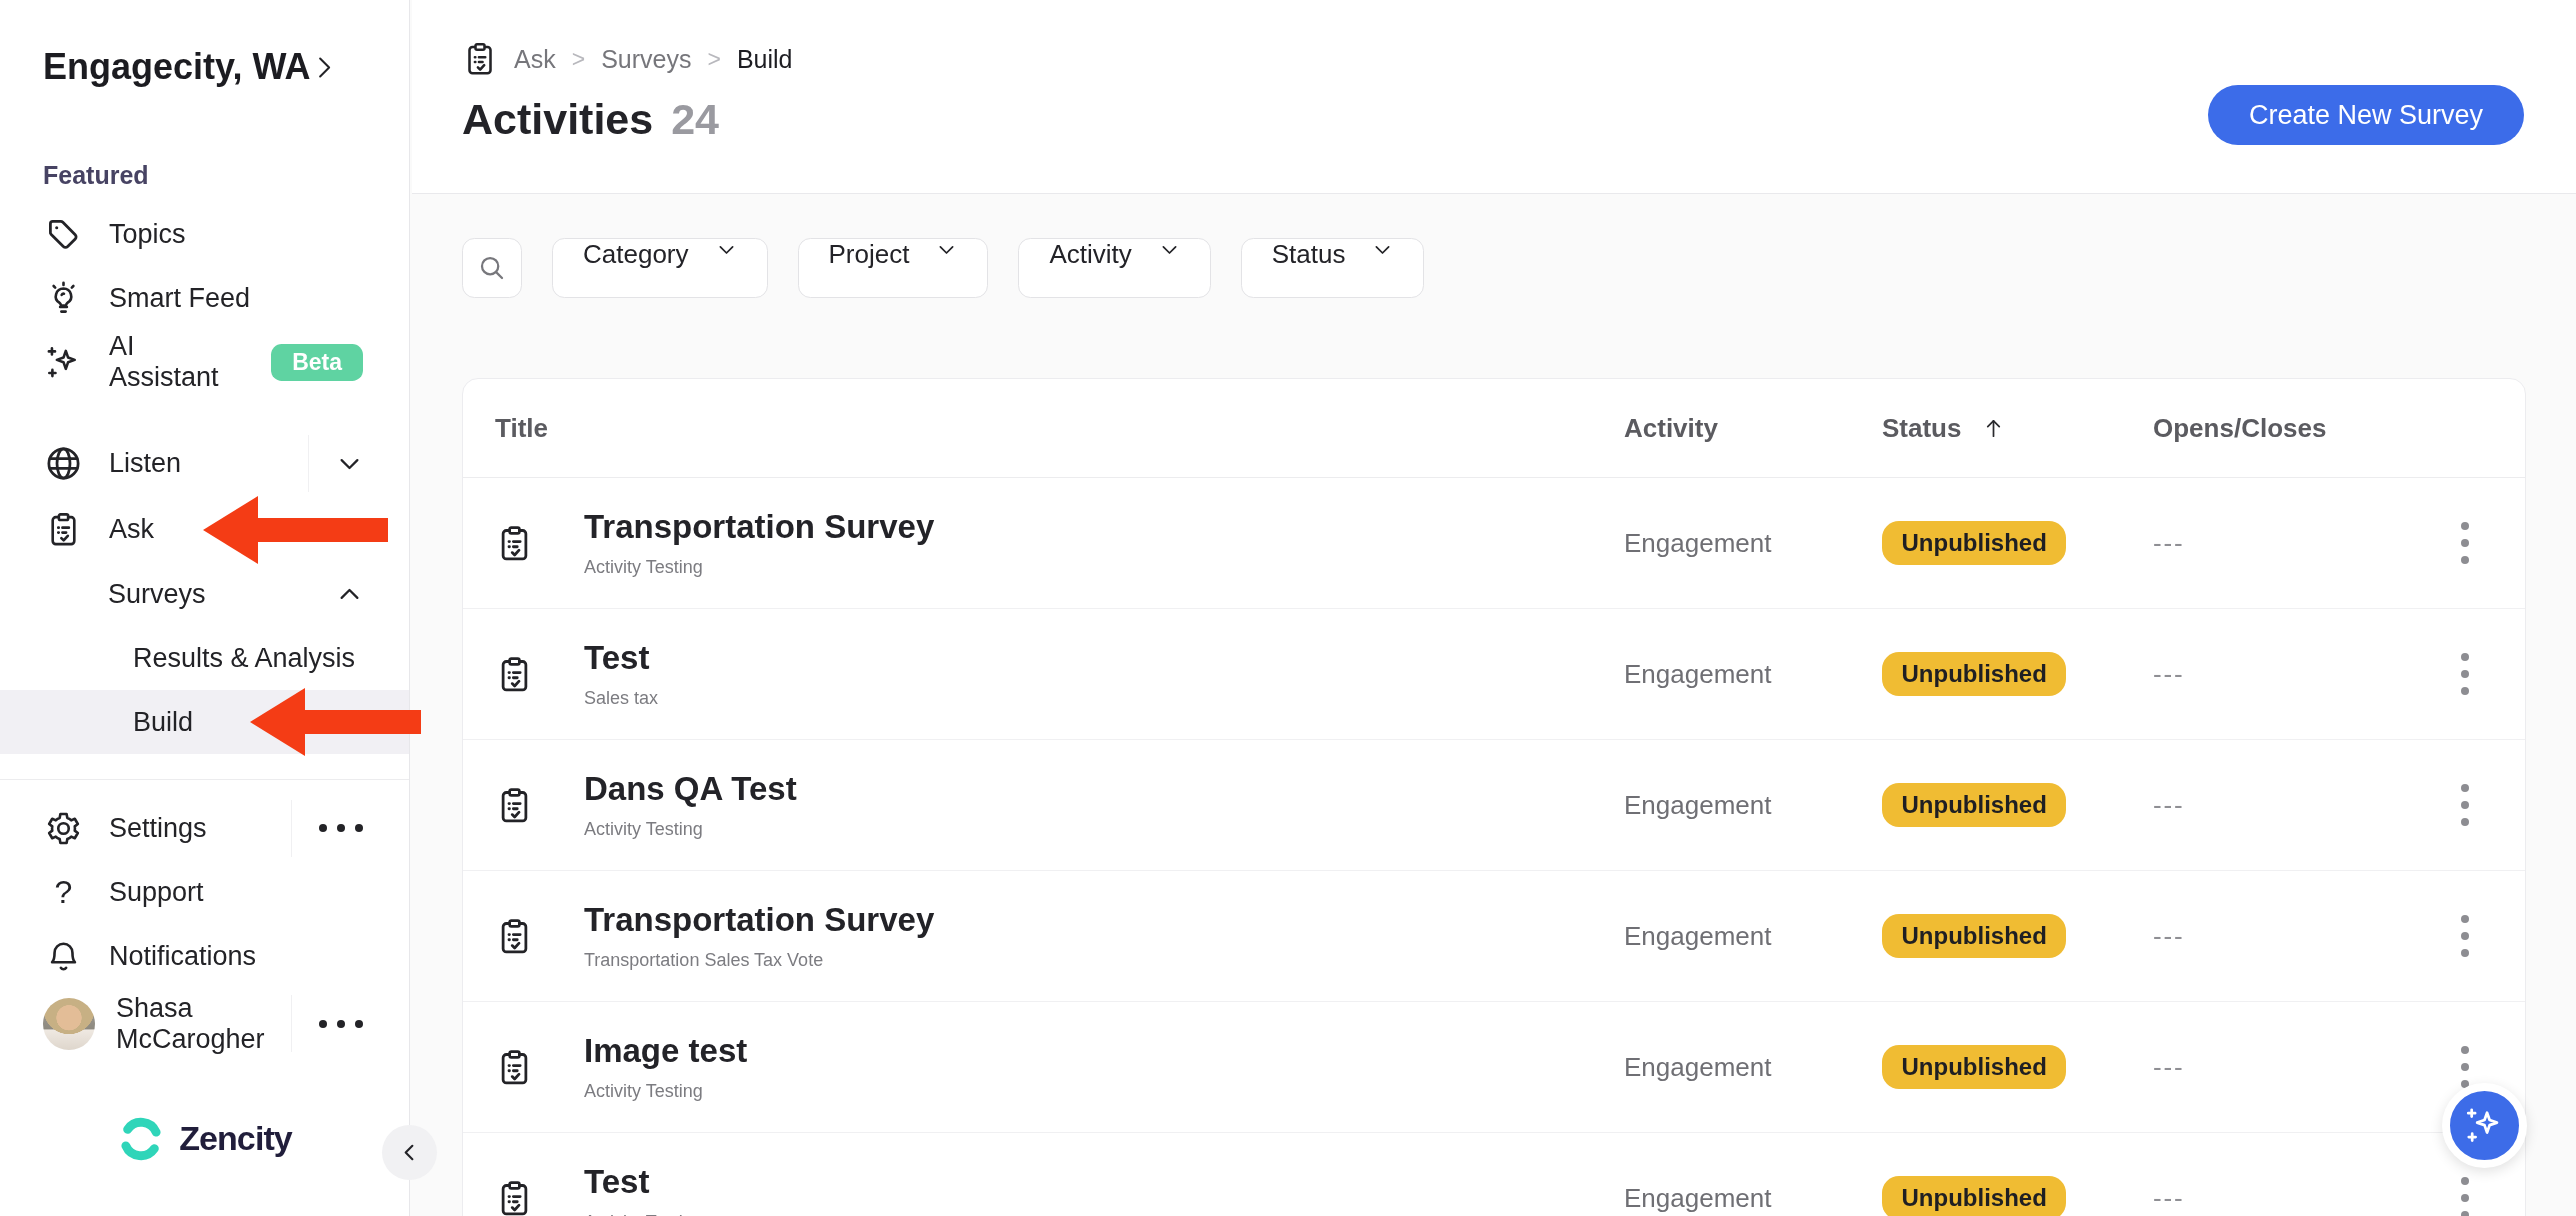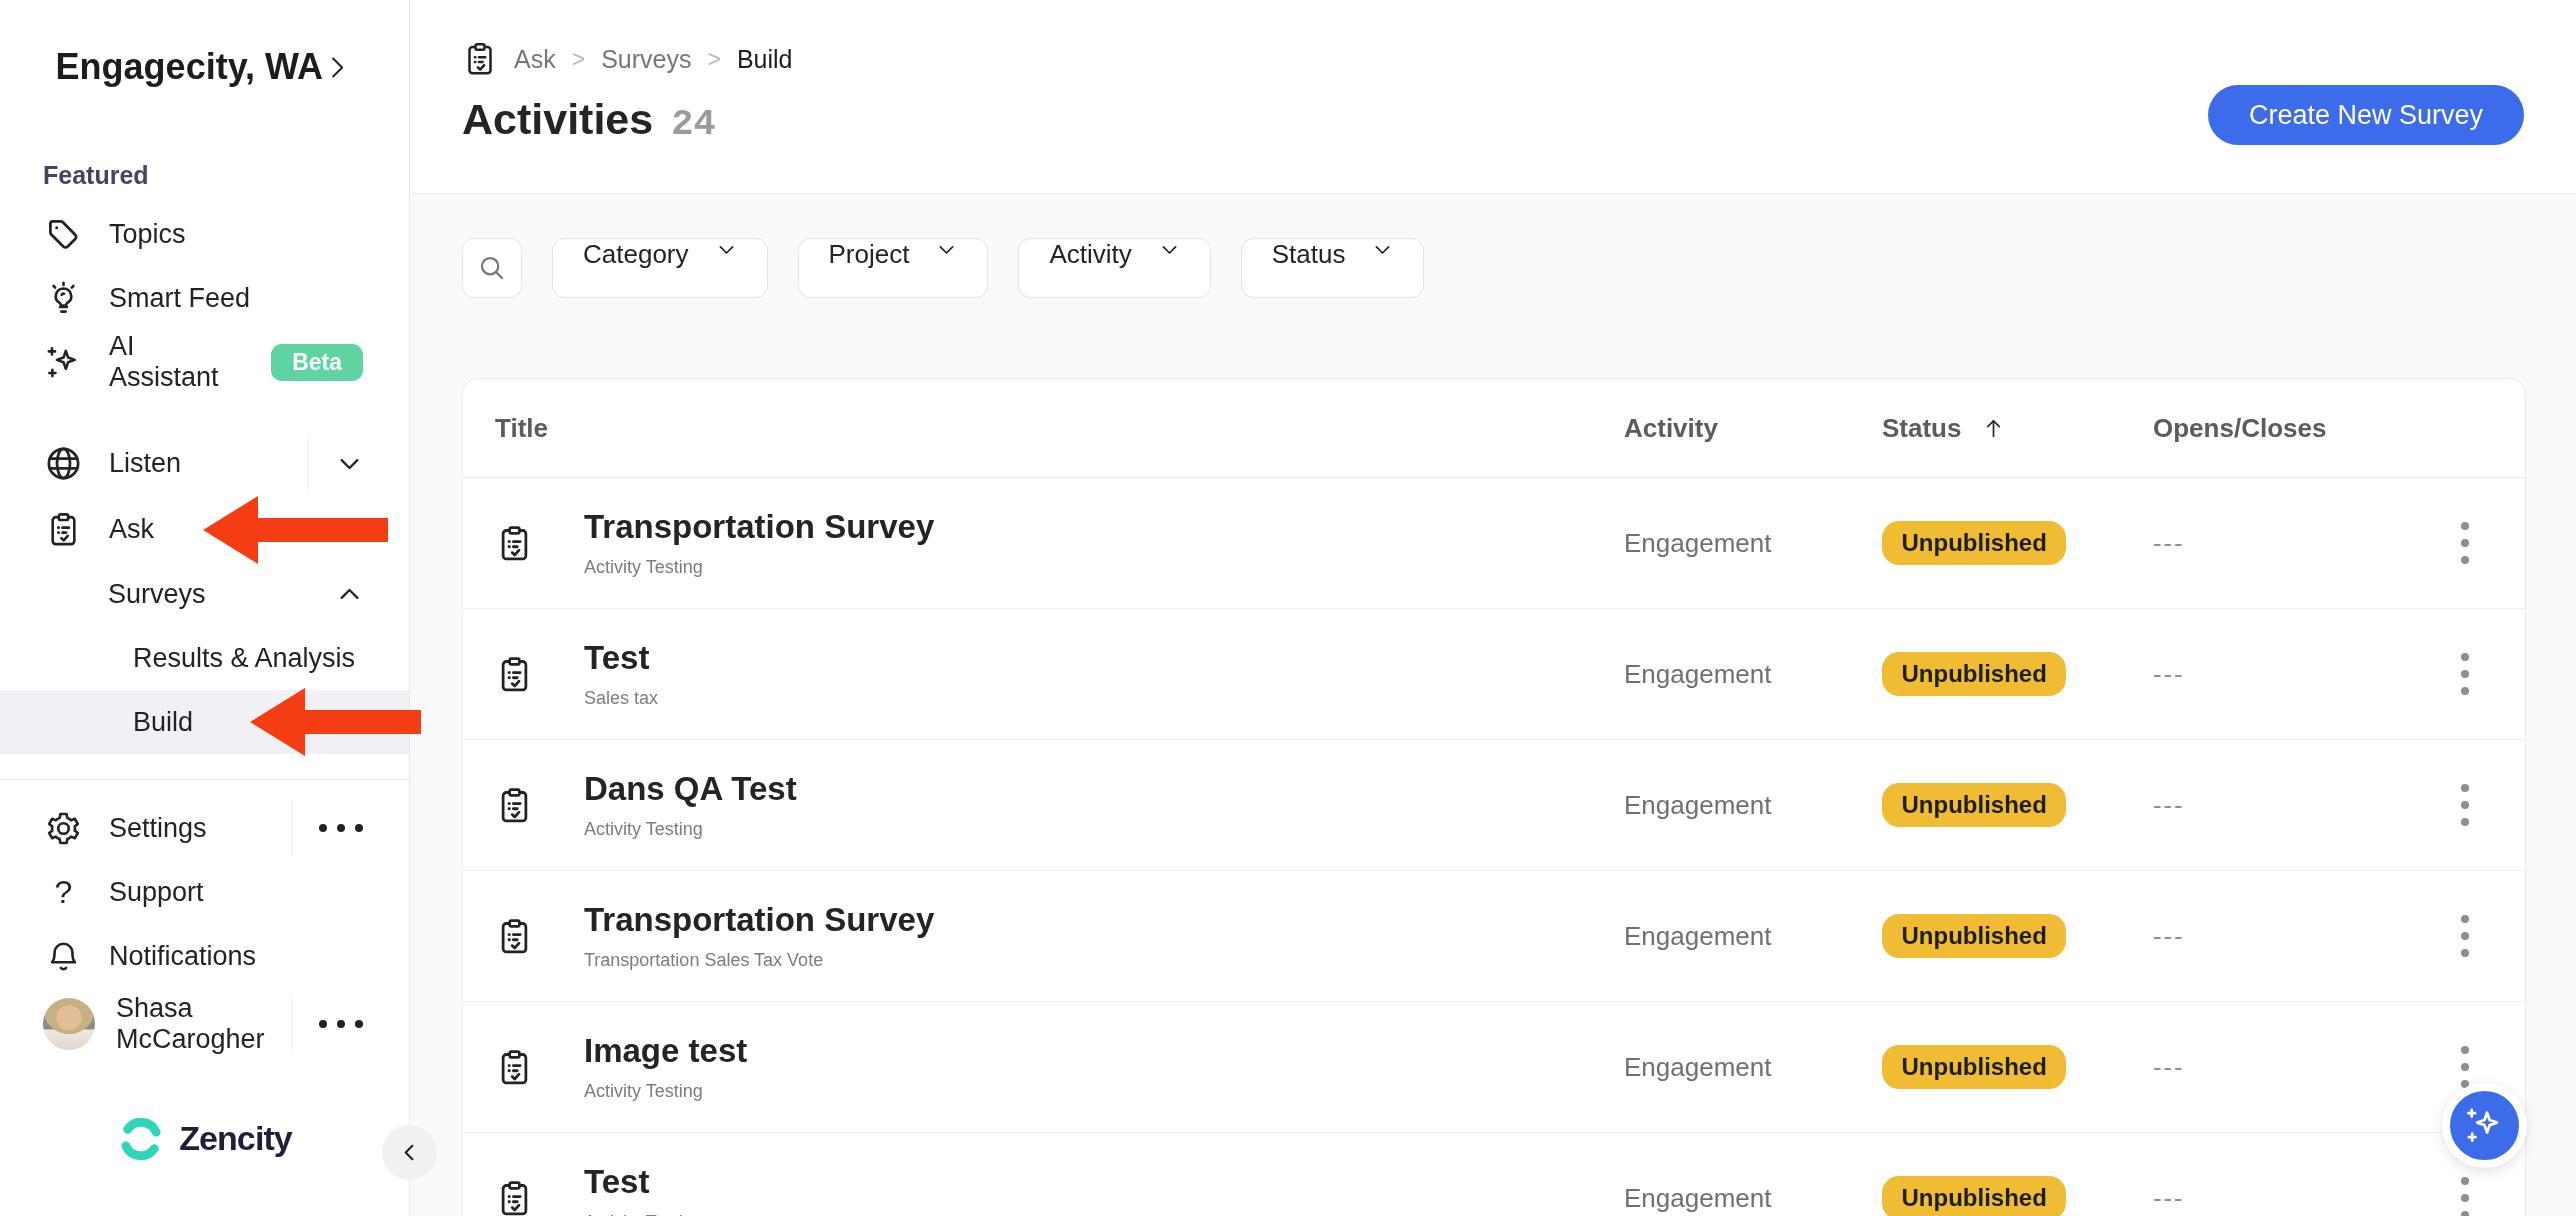--- a/index.html
+++ b/index.html
@@ -9,21 +9,21 @@
     background:#fafafa; color:#232327; overflow:hidden; position:relative;
   }
   svg { display:block; }
 
   
   .sidebar {
     position:absolute; left:0; top:0; width:410px; height:1217px;
     background:#fff; border-right:1.8px solid #e7e7ea; z-index:5;
   }
   .side-head {
-    display:flex; align-items:center; justify-content:flex-end;
+    display:flex; align-items:center; justify-content:flex-start;
     padding:46px 59px 0 43px; font-size:36px; font-weight:700; color:#1c1c21;
   }
   .feat-label {
     margin:73px 0 12.4px 43px; font-size:25px; font-weight:600; color:#474363;
   }
   .nav-item {
     height:64px; display:flex; align-items:center; padding:0 46px 0 43px;
     font-size:27px; color:#232327; cursor:pointer; position:relative;
   }
   .nav-item .nicon { width:41px; display:flex; justify-content:center; margin-right:25px; flex:0 0 auto; }
@@ -71,21 +71,21 @@
   .main { position:absolute; left:412px; top:0; right:0; height:1217px; }
   .main-header {
     background:#fff; height:194px; border-bottom:1.8px solid #e9e9ec; position:relative;
     padding:41px 50px 0 50px;
   }
   .breadcrumb { display:flex; align-items:center; gap:16px; font-size:25px; color:#76767b; }
   .breadcrumb .sep { color:#b8b8bd; font-size:23px; }
   .breadcrumb .current { color:#1d1d22; }
   .page-title-row { margin-top:18px; display:flex; align-items:baseline; gap:18px; }
   .page-title { font-size:43px; font-weight:700; color:#232328; }
-  .page-count { font-size:37px; font-weight:700; color:#9a9aa0;font-family:Liberation Mono, monospace; }
+  .page-count { font-size:43px; font-weight:700; color:#9a9aa0; }
   .create-btn {
     position:absolute; right:52px; top:85px; height:60px; padding:0 41px; border:none;
     border-radius:36px; background:#3c6ce9; color:#fff; font-size:27px;
     font-family:"Liberation Sans", sans-serif; cursor:pointer;
   }
 
   .content { padding:44px 50px 0 50px; }
   .filters { display:flex; gap:30px; align-items:center; }
   .search-box {
     width:60px; height:60px; background:#fff; border:1.8px solid #e3e3e6; border-radius:12.4px;

